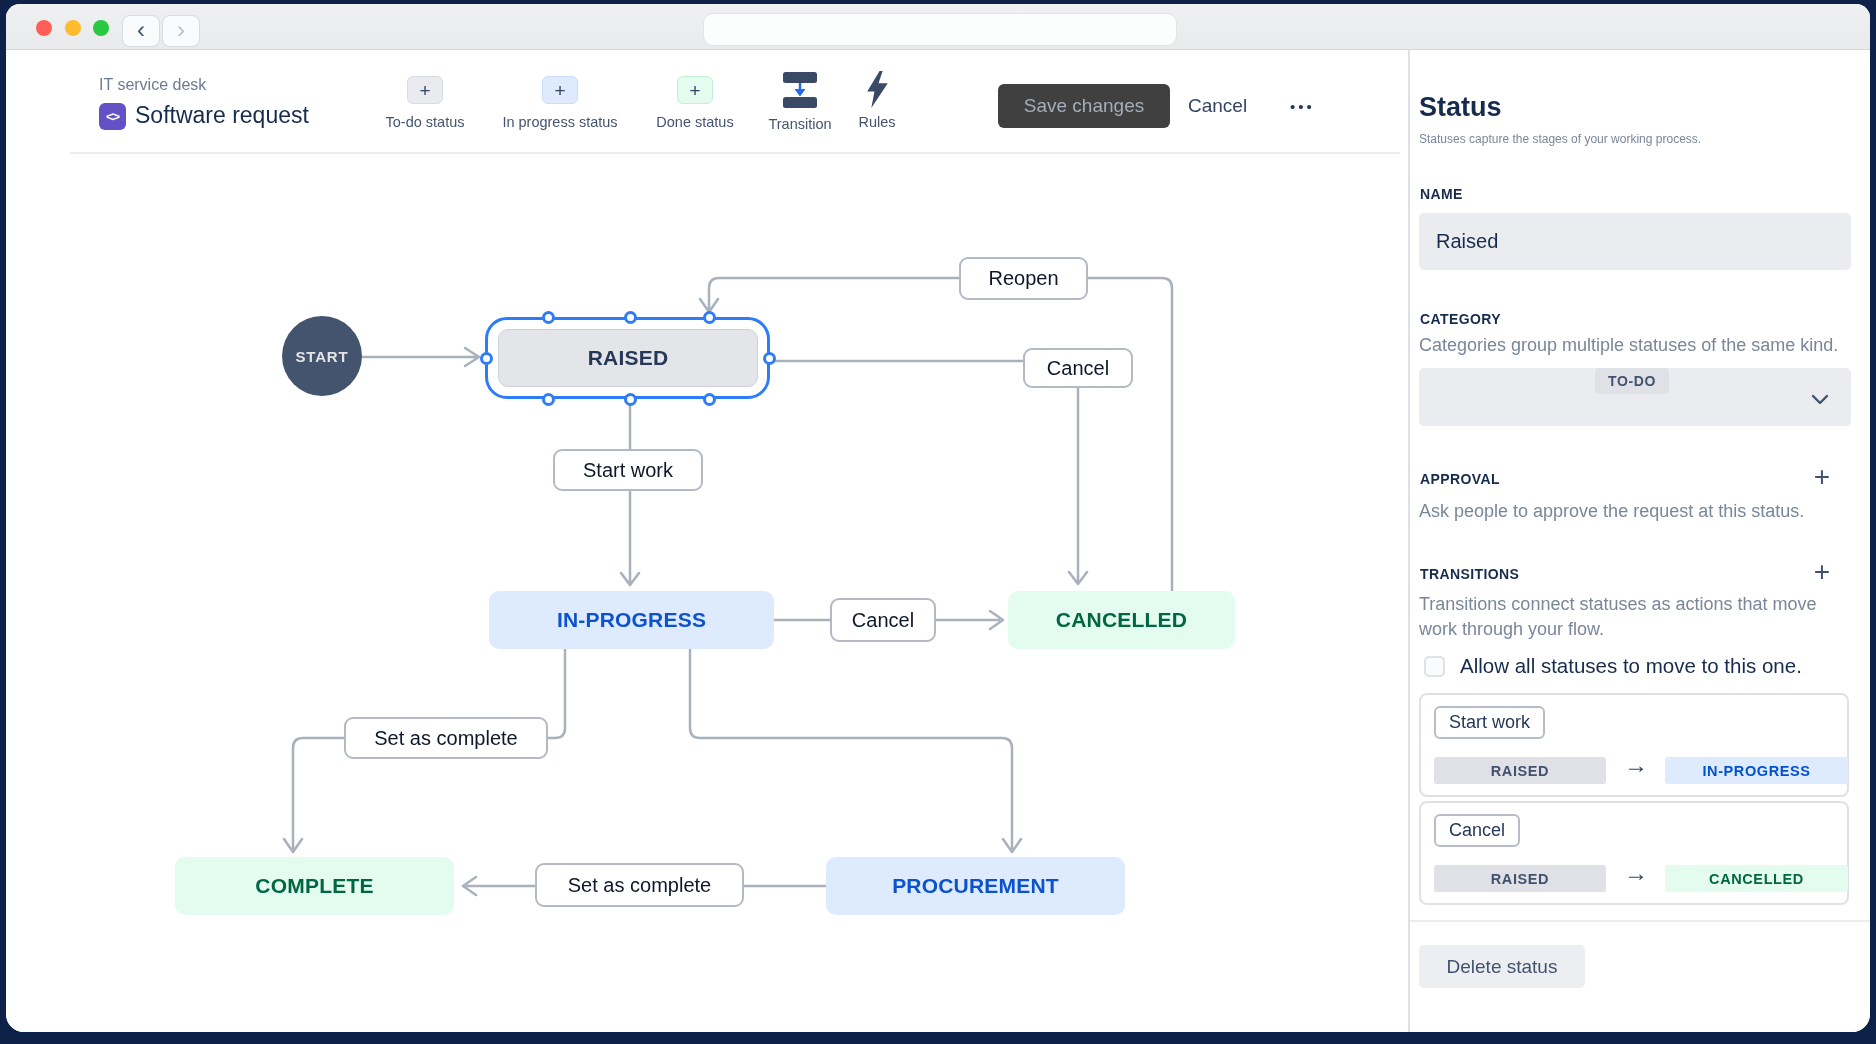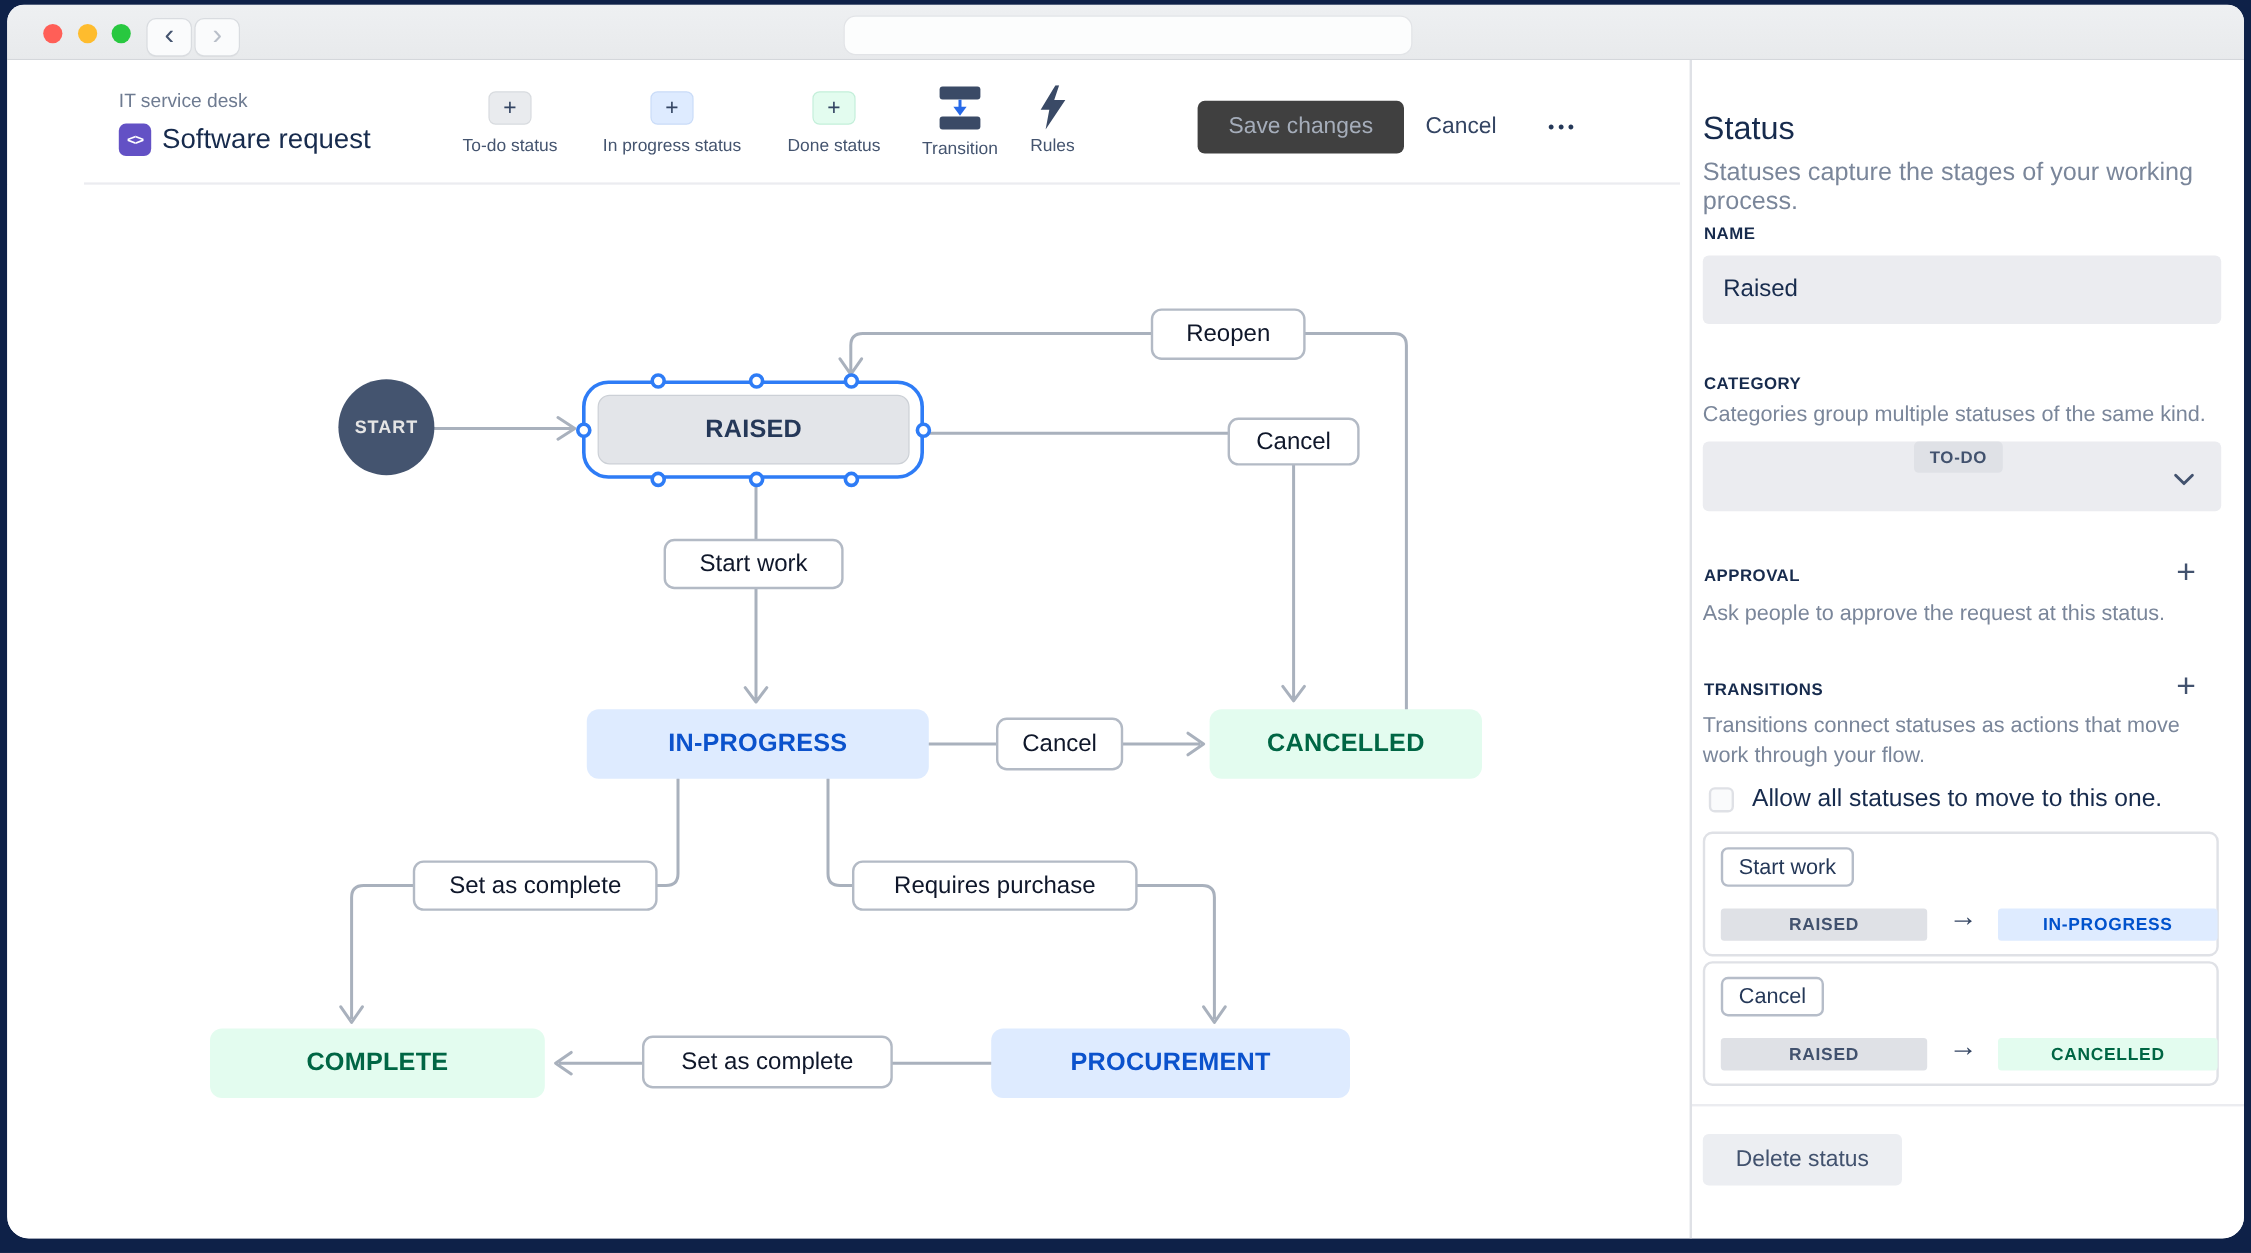--- a/index.html
+++ b/index.html
@@ -60,22 +60,22 @@
                 letter-spacing:.8px; }
   .edge-label { position:absolute; background:#fff; border:2px solid #b3bac5; border-radius:9px;
                 display:flex; align-items:center; justify-content:center; font-size:20px; color:#0f172a; }
   .selection { position:absolute; left:479px; top:163px; width:285px; height:82px; border:3.5px solid #2e7cf6;
                border-radius:22px; }
   .handle { position:absolute; width:13px; height:13px; border-radius:50%; background:#fff;
             border:3px solid #2e7cf6; }
 
   
   .sidebar { flex:1; border-left:2px solid #dfe1e6; position:relative; background:#fff; }
-  .sb-title { position:absolute; left:9px; top:42px; font-size:27px; font-weight:400; color:#172b4d; }
-  .sb-sub { position:absolute; left:9px; top:82px; font-size:21px; color:#7a869a; }
+  .sb-title { position:absolute; left:9px; top:42px; font-size:27px; font-weight:700; color:#172b4d; }
+  .sb-sub { position:absolute; left:9px; top:82px; font-size:12px; color:#7a869a; }
   .sec-label { position:absolute; font-size:14px; font-weight:bold; letter-spacing:.4px; color:#172b4d; }
   .sec-help { position:absolute; font-size:18px; color:#7a869a; line-height:25px; }
   .field { position:absolute; left:9px; width:432px; background:#ebecf0; border-radius:5px; }
   .name-field { top:163px; height:57px; display:flex; align-items:center; padding-left:17px;
                 font-size:20px; color:#172b4d; }
   .cat-field { top:318px; height:58px; display:flex; align-items:center; padding:0 22px 0 16px;flex-direction:column; }
   .cat-badge { background:#dfe1e6; border-radius:4px; padding:5px 13px; font-size:14px; font-weight:bold;
                letter-spacing:.6px; color:#42526e; }
   .cat-chevron { margin-left:auto; display:flex; }
   .add-plus { position:absolute; right:40px; font-size:28px; font-weight:400; color:#42526e; line-height:1; }
@@ -186,21 +186,20 @@
         <div class="node n-blue" style="left:483px; top:437px; width:285px; height:58px;">IN-PROGRESS</div>
         <div class="node n-green" style="left:1002px; top:437px; width:227px; height:58px;">CANCELLED</div>
         <div class="node n-green" style="left:169px; top:703px; width:279px; height:58px;">COMPLETE</div>
         <div class="node n-blue" style="left:820px; top:703px; width:299px; height:58px;">PROCUREMENT</div>
 
         <div class="edge-label" style="left:953px; top:103px; width:129px; height:43px;">Reopen</div>
         <div class="edge-label" style="left:1017px; top:194px; width:110px; height:40px;">Cancel</div>
         <div class="edge-label" style="left:547px; top:295px; width:150px; height:42px;">Start work</div>
         <div class="edge-label" style="left:824px; top:444px; width:106px; height:44px;">Cancel</div>
         <div class="edge-label" style="left:338px; top:563px; width:204px; height:42px;">Set as complete</div>
-        <div class="edge-label" style="left:704px; top:563px; width:238px; height:42px;">Requires purchase</div>
         <div class="edge-label" style="left:529px; top:709px; width:209px; height:44px;">Set as complete</div>
 
         <div class="selection"></div>
         <div class="handle" style="left:536px; top:157px;"></div>
         <div class="handle" style="left:618px; top:157px;"></div>
         <div class="handle" style="left:697px; top:157px;"></div>
         <div class="handle" style="left:536px; top:239px;"></div>
         <div class="handle" style="left:618px; top:239px;"></div>
         <div class="handle" style="left:697px; top:239px;"></div>
         <div class="handle" style="left:474px; top:198px;"></div>

